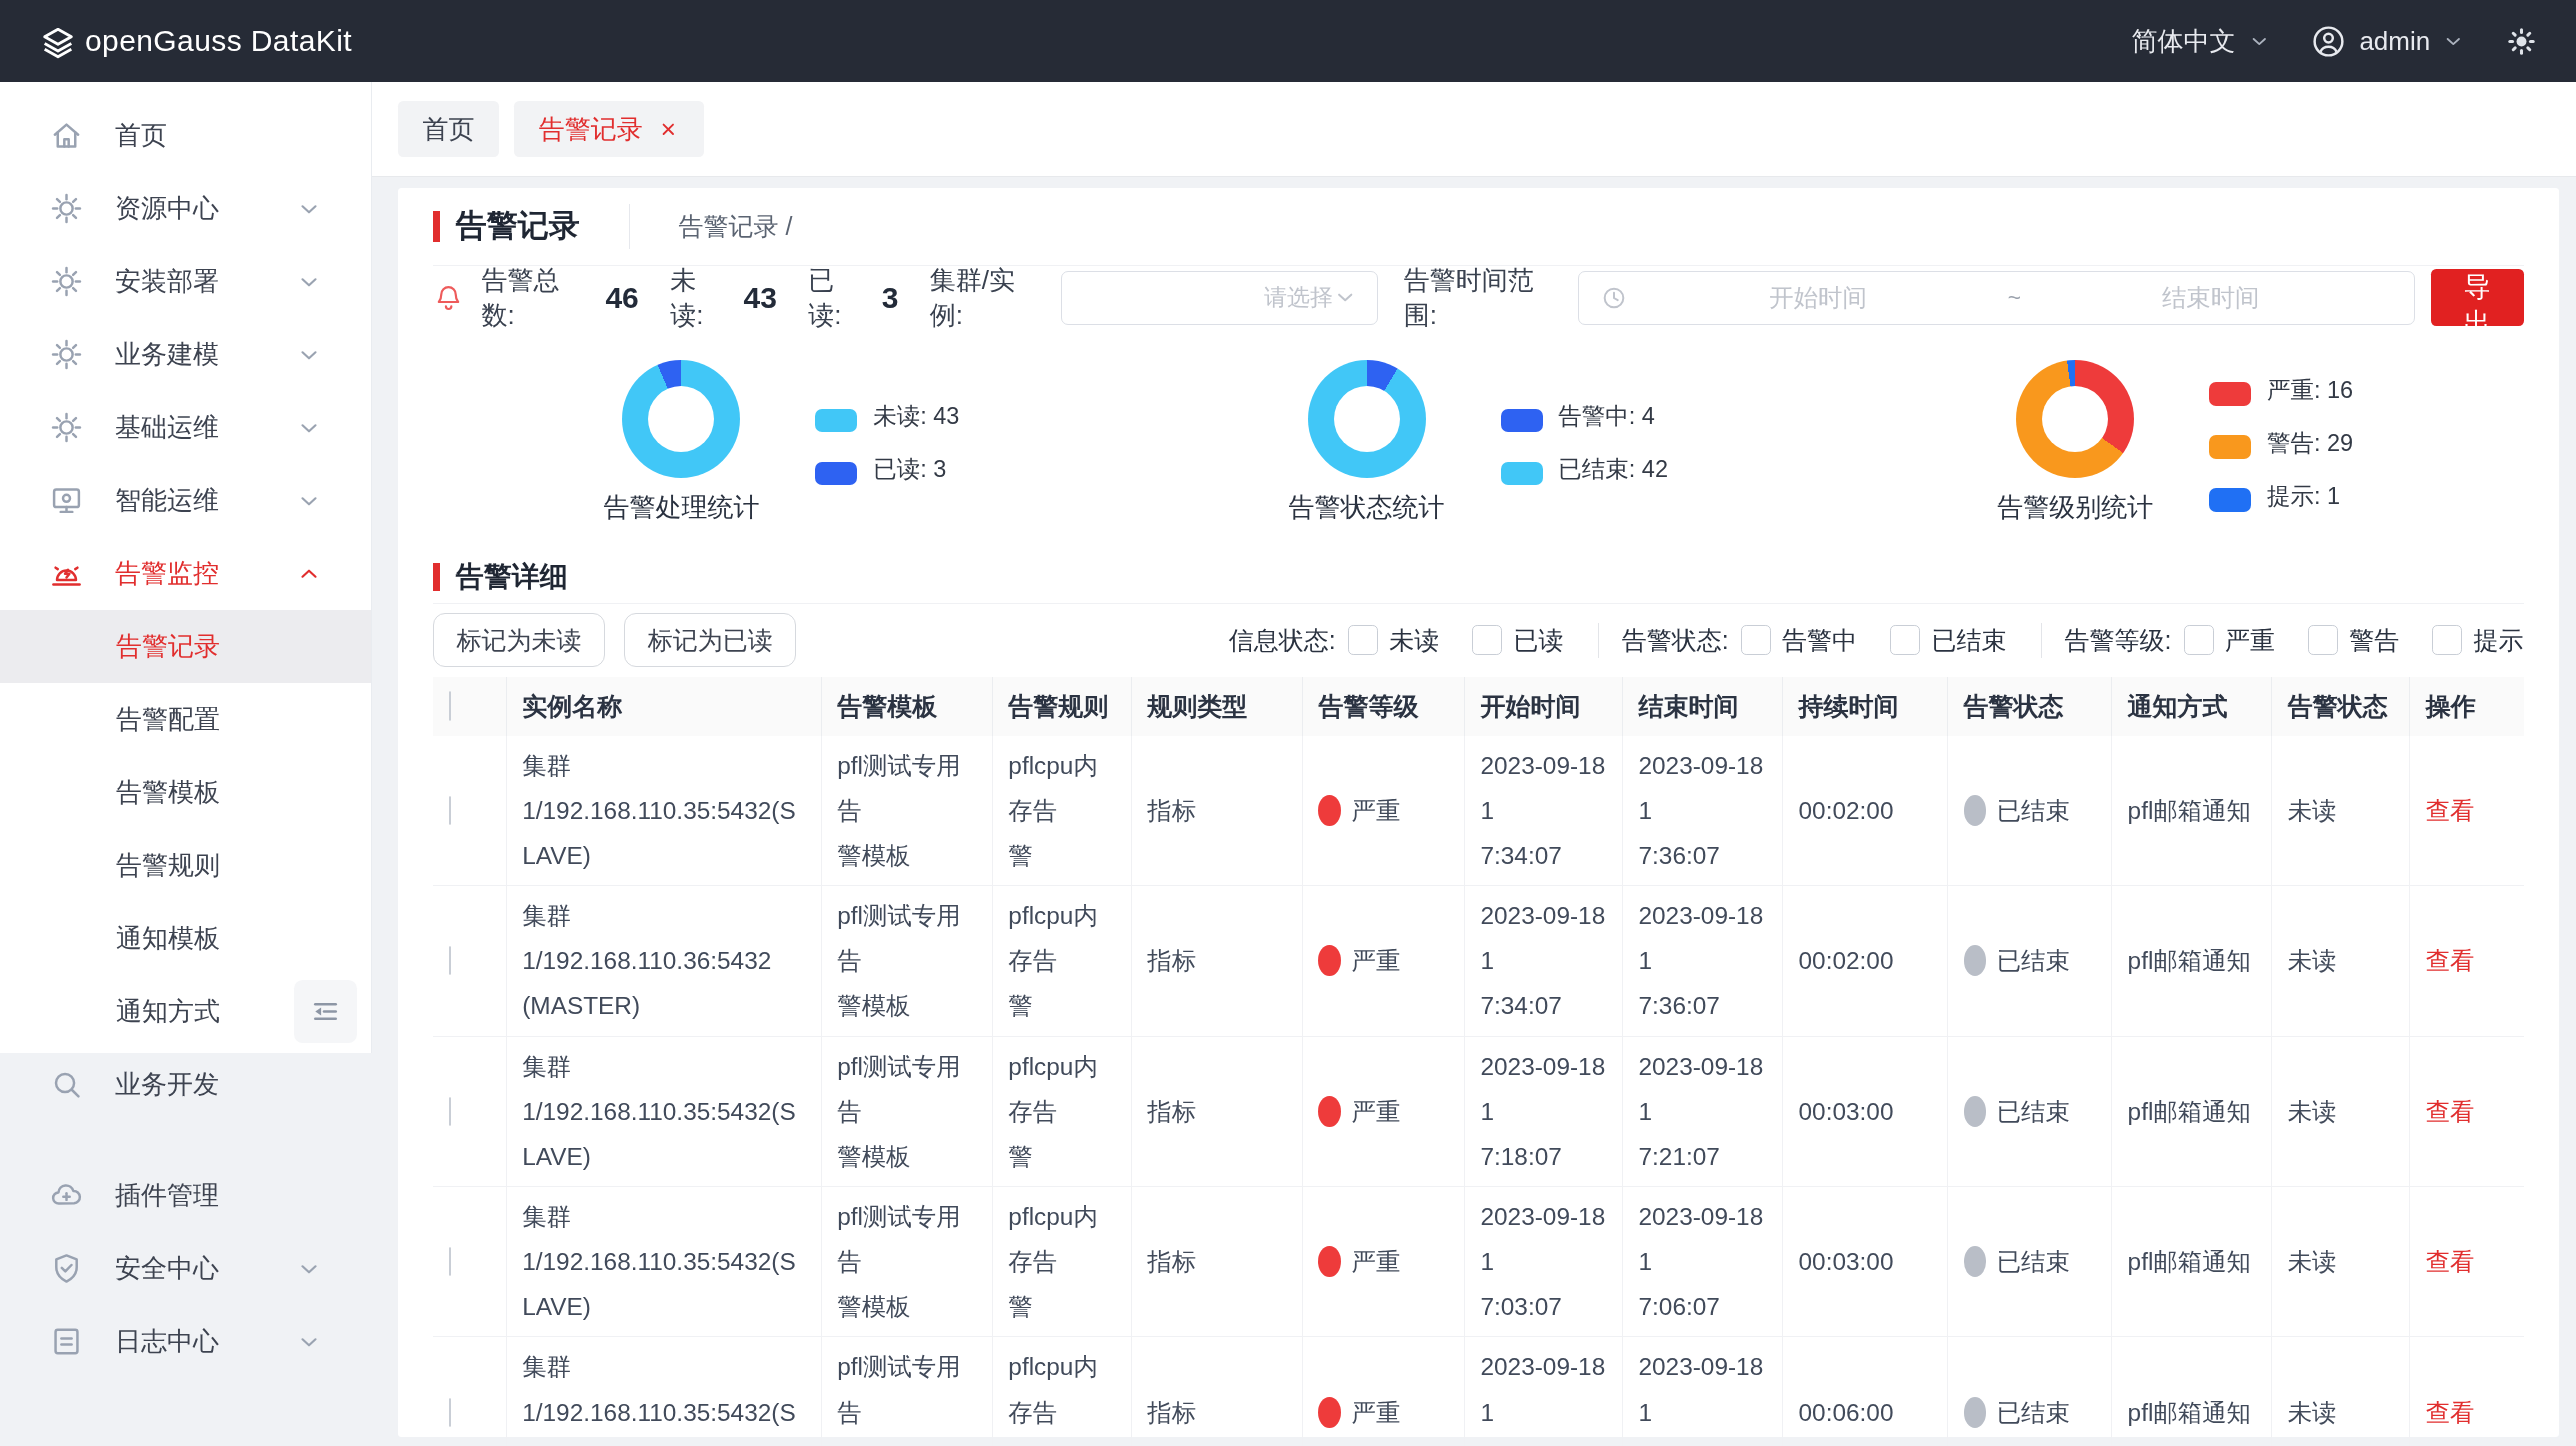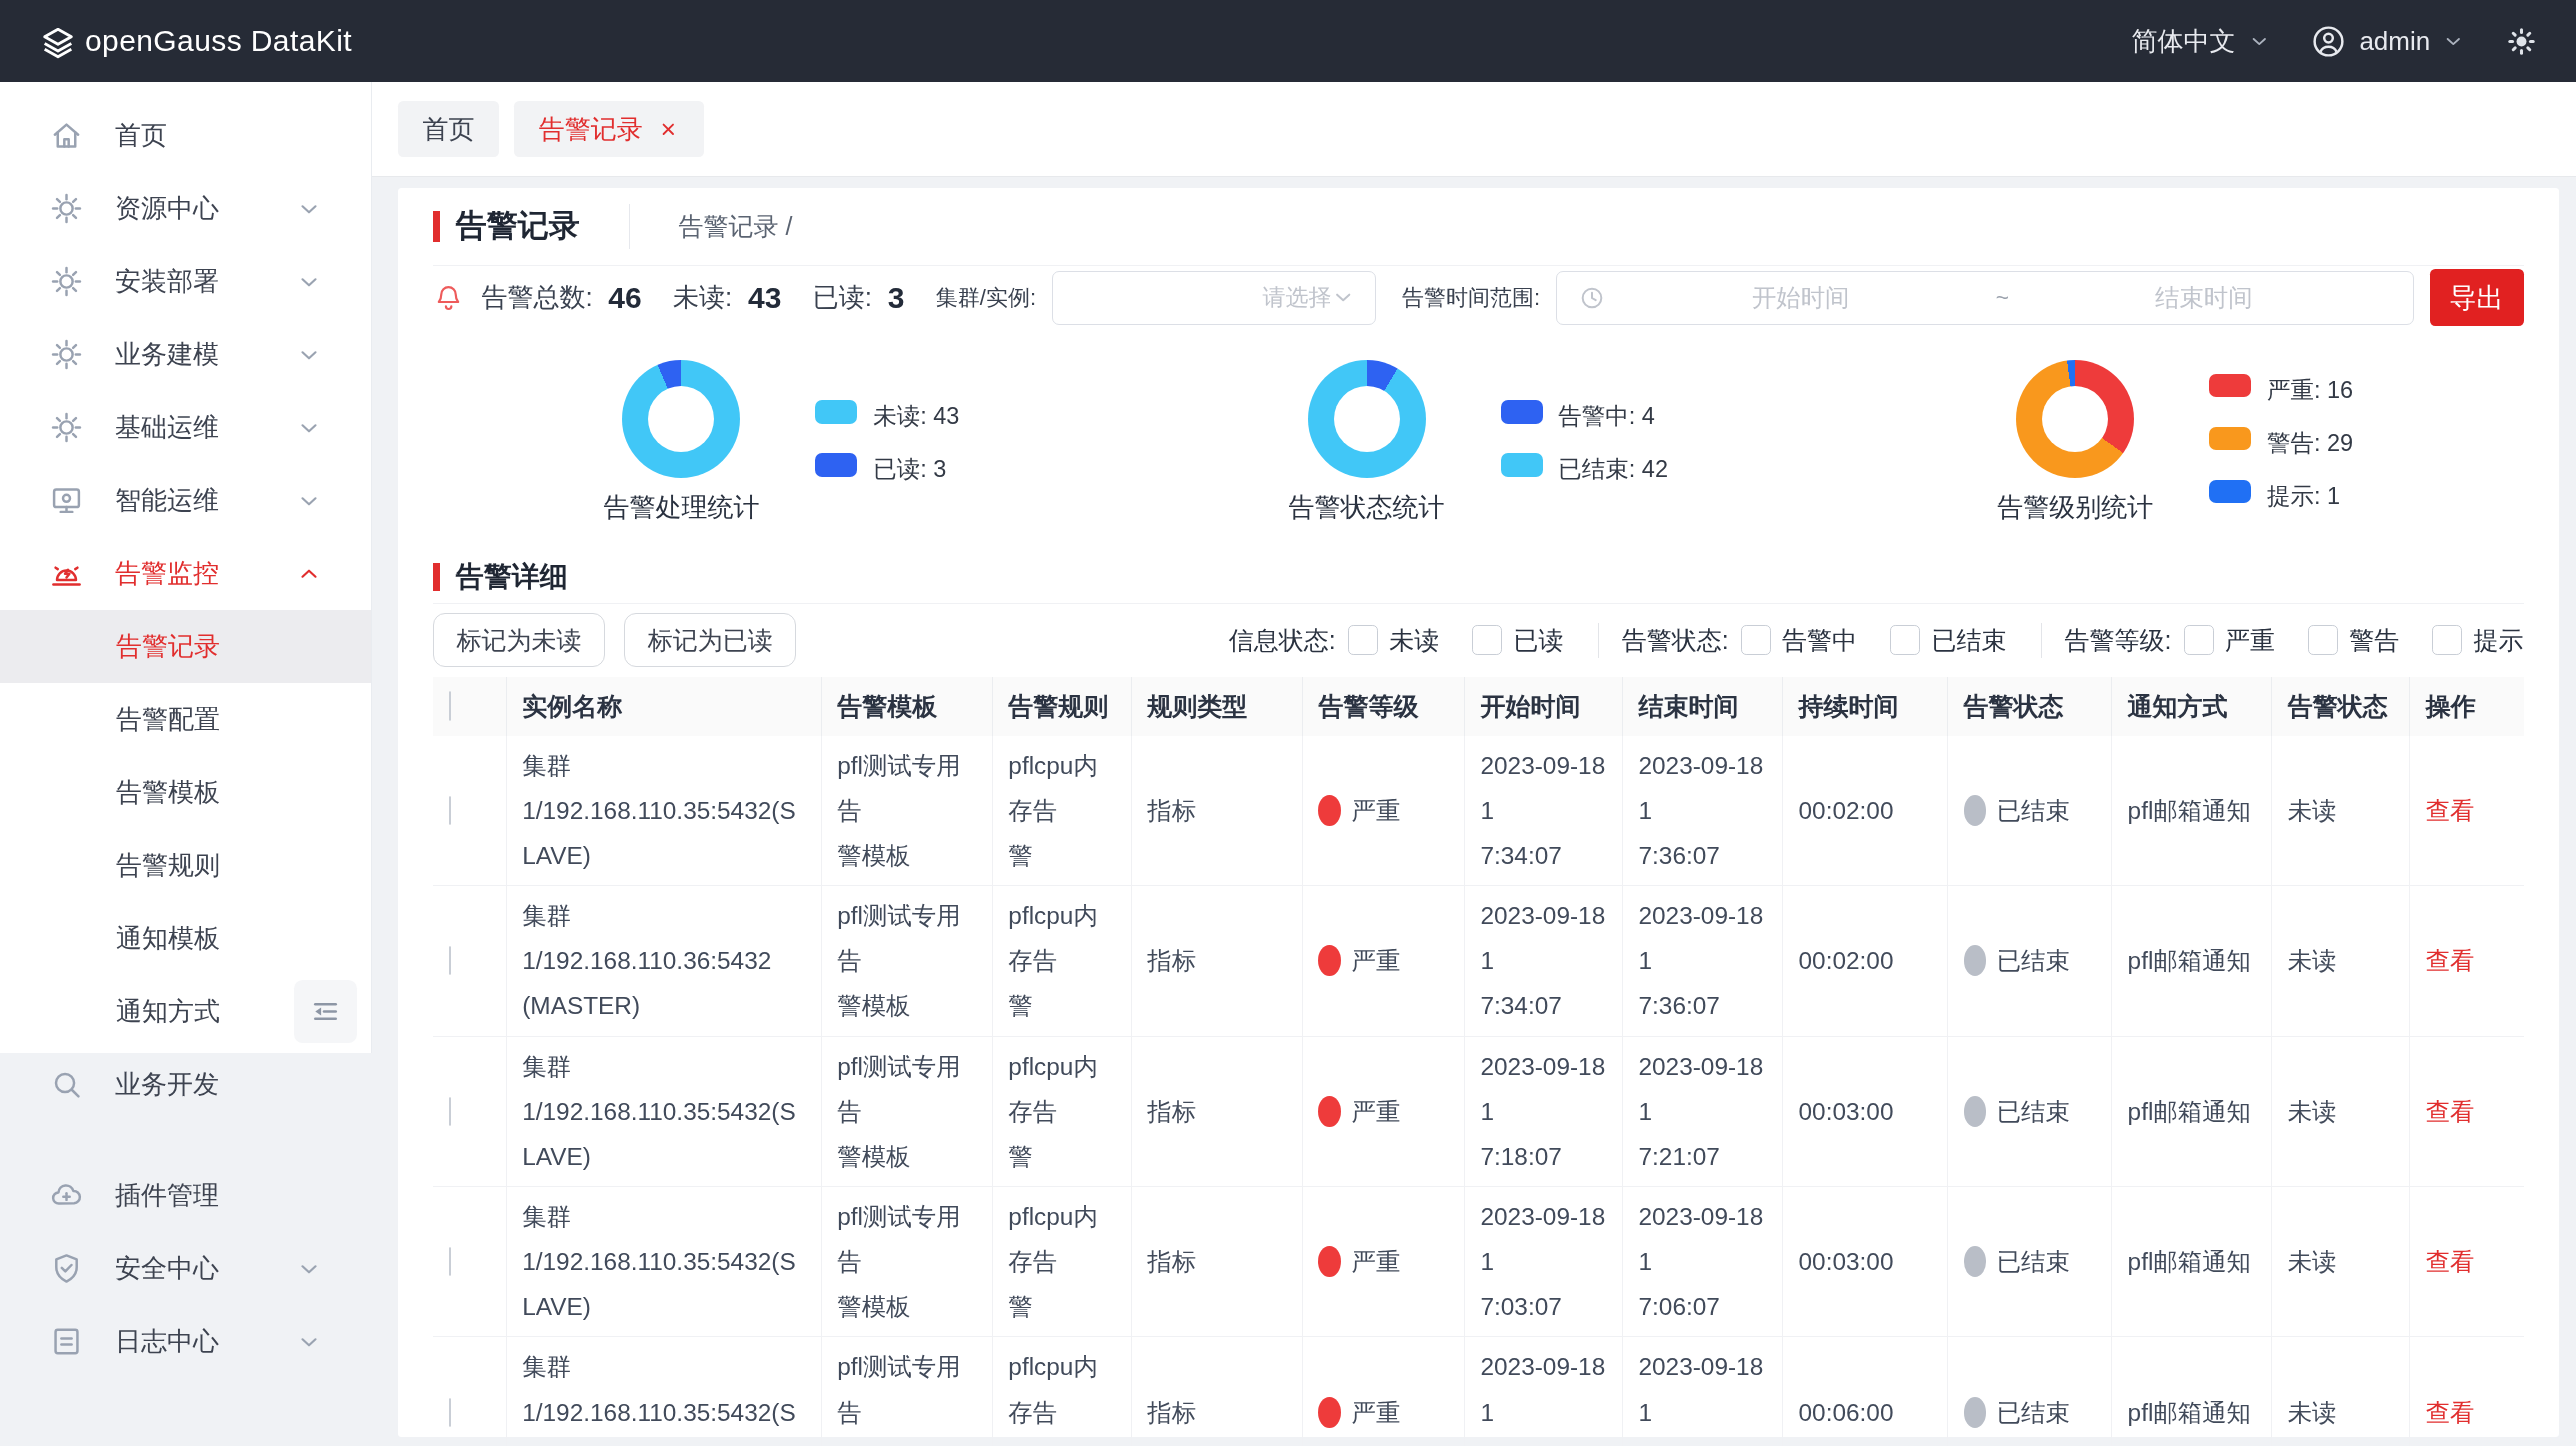--- a/index.html
+++ b/index.html
@@ -44,38 +44,38 @@
   .red-bar { width:7px; height:31px; background:#e12e2e; margin-right:15.7px; flex:none; }
   .page-title { font-size:31px; font-weight:bold; color:#1f2633; }
   .v-div { width:0.9px; height:45px; background:#e6e8ed; margin:0 49px; }
   .breadcrumb { font-size:25px; color:#5b6472; }
   .hr { border-top:0.9px solid #f0f1f4; }
 
   .stats-row { height:64px; display:flex; align-items:center; gap:15.7px; }
   .bell { color:#ee5b5b; margin-right:1.7px; }
   .stat-label { font-size:26px; color:#39414f; }
   .stat-num { font-size:30px; font-weight:bold; color:#232b39; margin-right:15.7px; }
-  .q-label { font-size:22px; color:#39414f; }
+  .q-label { font-size:26px; color:#39414f; }
   .sel-box { width:324px; height:54px; border:0.9px solid #dcdfe6; border-radius:7px; display:flex; align-items:center; padding:0 19px; background:#fff; cursor:pointer; }
   .sel-box .ph { font-size:23px; color:#c0c4cc; flex:1;text-align:right; }
   .range-box { width:858px; height:54px; border:0.9px solid #dcdfe6; border-radius:7px; display:flex; align-items:center; padding:0 21px; gap:7px; background:#fff; cursor:text; }
   .range-box .ph { font-size:24.4px; color:#c0c4cc; flex:1; text-align:center; }
   .range-sep { font-size:22.6px; color:#9aa1ac; }
   .clock { color:#c0c4cc; flex:none; }
   .export-btn { margin-left:auto; height:57px; background:#e12121; color:#fff; font-size:27px; border:none; border-radius:5.2px; padding:0 20px; cursor:pointer; }
 
   
   .charts-row { height:209px; display:flex; align-items:center; margin:8.7px 0 3.5px; }
   .chart-block { flex:1; display:flex; align-items:center; justify-content:center; gap:56px; }
   .donut-col { display:flex; flex-direction:column; align-items:center; }
   .donut { width:118px; height:118px; border-radius:50%; position:relative; }
   .donut::after { content:""; position:absolute; inset:26px; background:#fff; border-radius:50%; }
   .chart-caption { margin-top:12.2px; font-size:26px; color:#2a3240; white-space:nowrap; }
   .legend { display:flex; flex-direction:column; gap:21px; }
-  .legend-item { display:flex; align-items:flex-start; gap:15.7px; cursor:pointer; }
+  .legend-item { display:flex; align-items:flex-end; gap:15.7px; cursor:pointer; }
   .chip { width:42px; height:23.5px; border-radius:7px; flex:none; }
   .legend-text { font-size:23.5px; color:#333a46; white-space:nowrap; }
 
   
   .detail-title-row { height:52px; display:flex; align-items:center; }
   .section-title { font-size:28px; font-weight:bold; color:#1f2633; }
   .toolbar { height:73px; display:flex; align-items:center; gap:19px; }
   .ghost-btn { height:54px; border:0.9px solid #d6d9de; background:#fff; border-radius:12px; padding:0 22.6px; font-size:25px; color:#3d4350; cursor:pointer; }
   .filters { margin-left:auto; display:flex; align-items:center; }
   .f-label { font-size:25px; color:#2a3240; margin-right:12.2px; }

